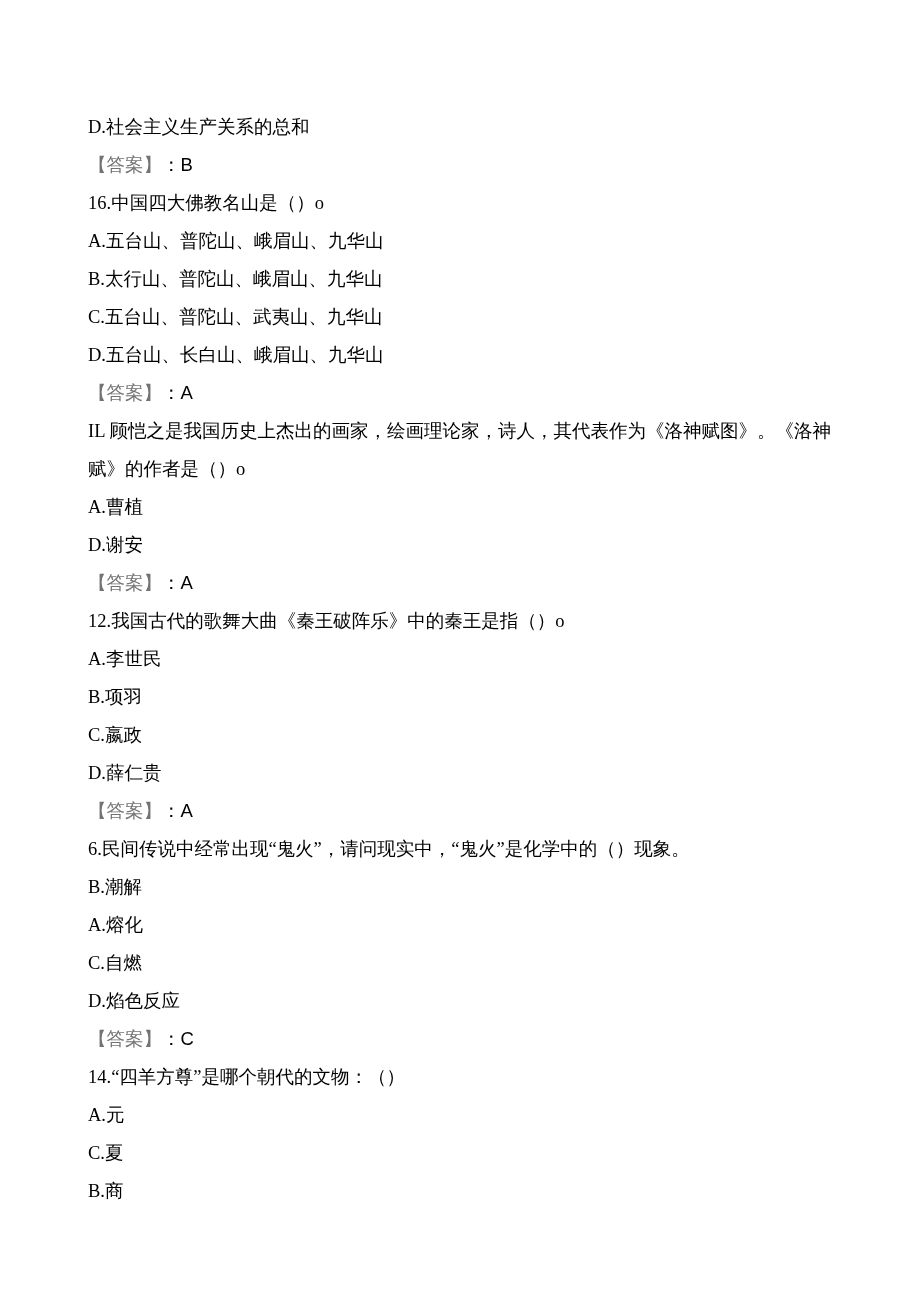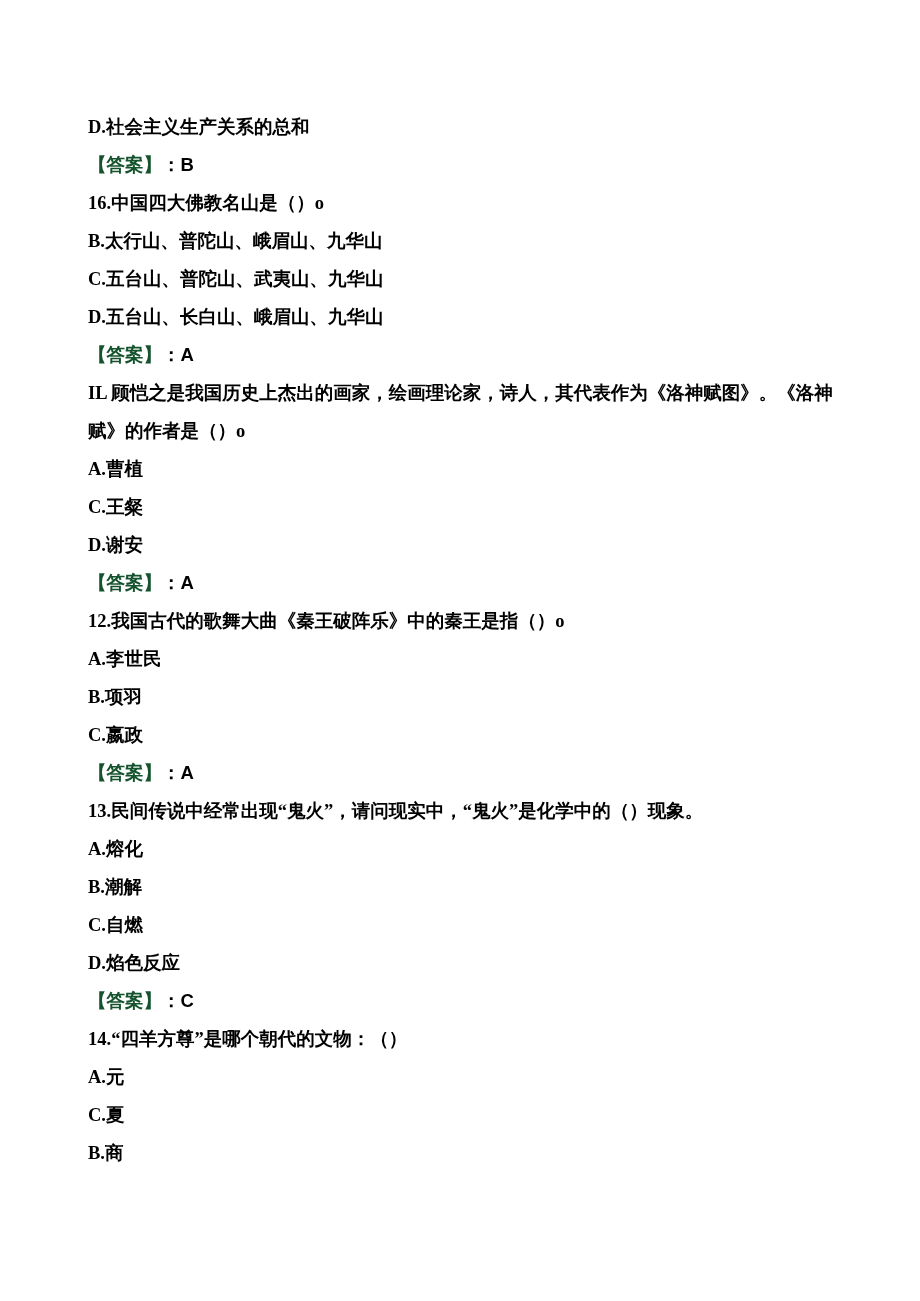--- a/index.html
+++ b/index.html
@@ -13,58 +13,58 @@
     min-height: 1301px;
     padding: 108px 88px 60px 88px;
     box-sizing: border-box;
     font-family: "SimSun", "宋体", serif;
     font-size: 18.5px;
     line-height: 38px;
     color: #000000;
   }
   .line {
     white-space: nowrap;
-    font-weight: bold;
   }
   .answer-label {
-    color: #14532d;
+    color: #737373;
   }
   .answer-colon {
     color: #000000;
   }
   .answer-value {
     font-family: "Arial", sans-serif;
     color: #000000;
   }
 </style>
 </head>
 <body>
 
 <div class="page" id="page">
     <div class="line"><span>D.社会主义生产关系的总和</span></div>
     <div class="line"><span class="answer-label">【答案】</span><span class="answer-colon">：</span><span class="answer-value">B</span></div>
     <div class="line"><span>16.中国四大佛教名山是（）o</span></div>
+    <div class="line"><span>A.五台山、普陀山、峨眉山、九华山</span></div>
     <div class="line"><span>B.太行山、普陀山、峨眉山、九华山</span></div>
     <div class="line"><span>C.五台山、普陀山、武夷山、九华山</span></div>
     <div class="line"><span>D.五台山、长白山、峨眉山、九华山</span></div>
     <div class="line"><span class="answer-label">【答案】</span><span class="answer-colon">：</span><span class="answer-value">A</span></div>
     <div class="line"><span>IL 顾恺之是我国历史上杰出的画家，绘画理论家，诗人，其代表作为《洛神赋图》。《洛神</span></div>
     <div class="line"><span>赋》的作者是（）o</span></div>
     <div class="line"><span>A.曹植</span></div>
-    <div class="line"><span>C.王粲</span></div>
     <div class="line"><span>D.谢安</span></div>
     <div class="line"><span class="answer-label">【答案】</span><span class="answer-colon">：</span><span class="answer-value">A</span></div>
     <div class="line"><span>12.我国古代的歌舞大曲《秦王破阵乐》中的秦王是指（）o</span></div>
     <div class="line"><span>A.李世民</span></div>
     <div class="line"><span>B.项羽</span></div>
     <div class="line"><span>C.嬴政</span></div>
+    <div class="line"><span>D.薛仁贵</span></div>
     <div class="line"><span class="answer-label">【答案】</span><span class="answer-colon">：</span><span class="answer-value">A</span></div>
-    <div class="line"><span>13.民间传说中经常出现“鬼火”，请问现实中，“鬼火”是化学中的（）现象。</span></div>
+    <div class="line"><span>6.民间传说中经常出现“鬼火”，请问现实中，“鬼火”是化学中的（）现象。</span></div>
+    <div class="line"><span>B.潮解</span></div>
     <div class="line"><span>A.熔化</span></div>
-    <div class="line"><span>B.潮解</span></div>
     <div class="line"><span>C.自燃</span></div>
     <div class="line"><span>D.焰色反应</span></div>
     <div class="line"><span class="answer-label">【答案】</span><span class="answer-colon">：</span><span class="answer-value">C</span></div>
     <div class="line"><span>14.“四羊方尊”是哪个朝代的文物：（）</span></div>
     <div class="line"><span>A.元</span></div>
     <div class="line"><span>C.夏</span></div>
     <div class="line"><span>B.商</span></div>
   </div>
 
 </body></html>

